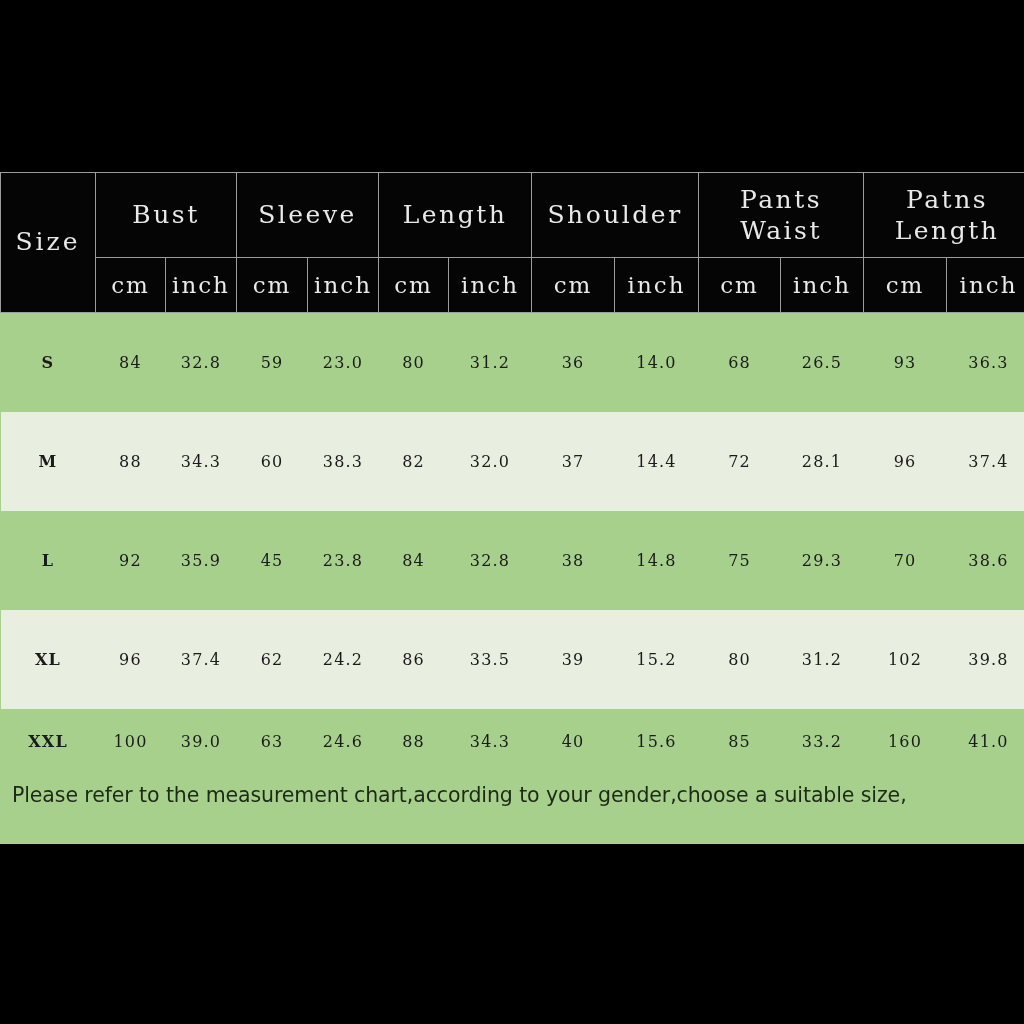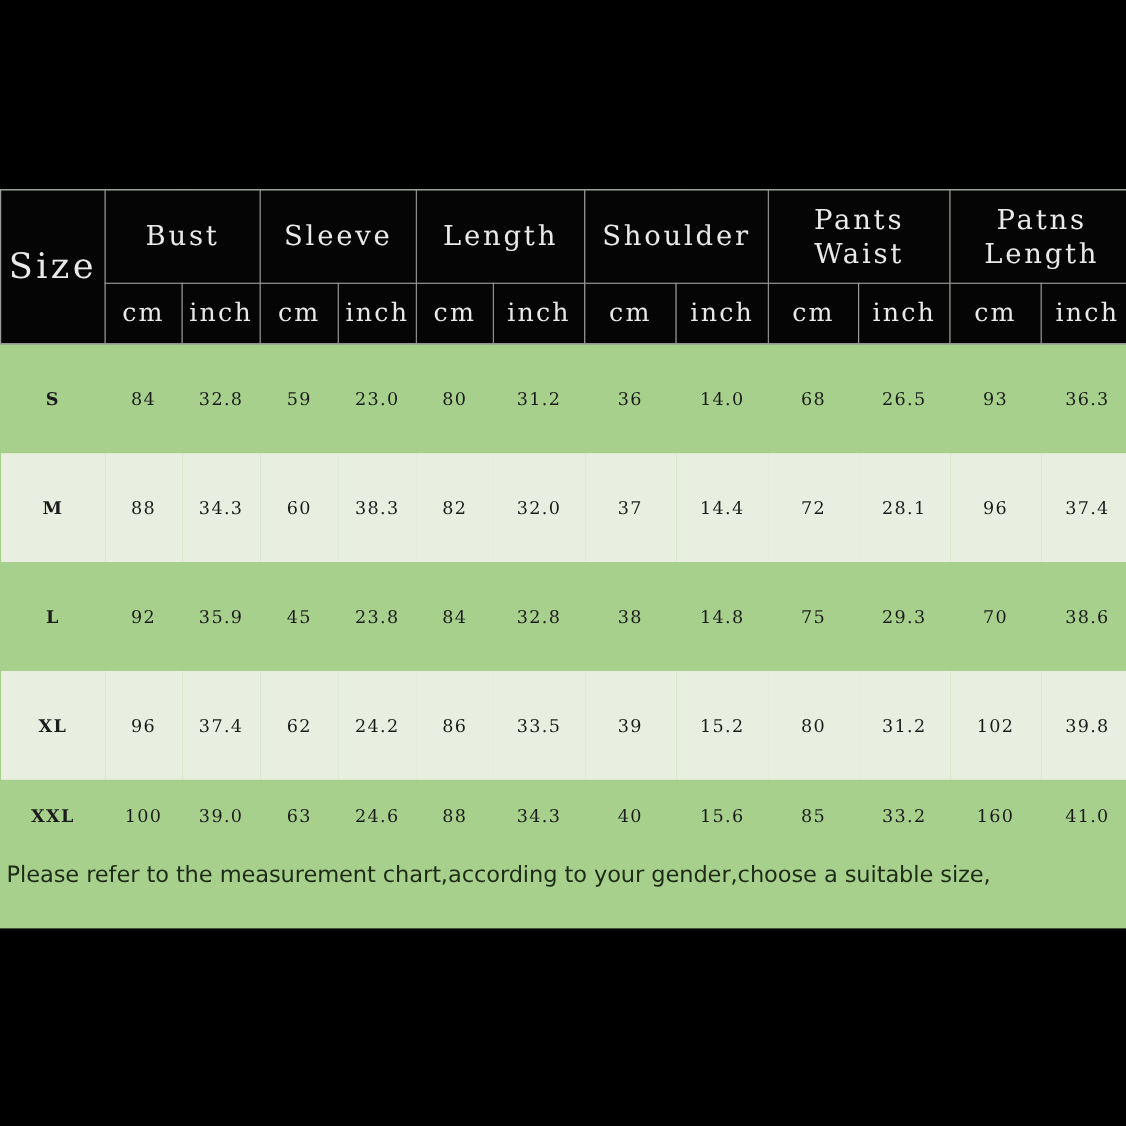--- a/index.html
+++ b/index.html
@@ -48,21 +48,21 @@
     color: #e9e9e9;
     border: 1px solid #9c9c9c;
     font-family: "DejaVu Serif", "Liberation Serif", serif;
     font-weight: 400;
     padding: 0;
     text-align: center;
     vertical-align: middle;
   }
 
   th.size-head {
-    font-size: 32px;
+    font-size: 25px;
     letter-spacing: 3px;
     line-height: 1.15;
   }
   th.group-head {
     font-size: 25px;
     letter-spacing: 2.5px;
     line-height: 1.25;
     height: 84px;
   }
   th.unit-head {
@@ -89,21 +89,21 @@
 
   td.size-cell {
     font-weight: 700;
     font-size: 16px;
     letter-spacing: 1.5px;
   }
 
   
   .note {
     background: #a8d08d;
-    padding: 8px 0 0 6px;
+    padding: 8px 0 0 12px;
     color: #1d2a16;
     font-family: "DejaVu Sans", "Liberation Sans", sans-serif;
     font-size: 20.5px;
     line-height: 29px;
     letter-spacing: -0.1px;
     white-space: nowrap;
   }
   .note div { margin: 0; }
 </style>
 </head>

